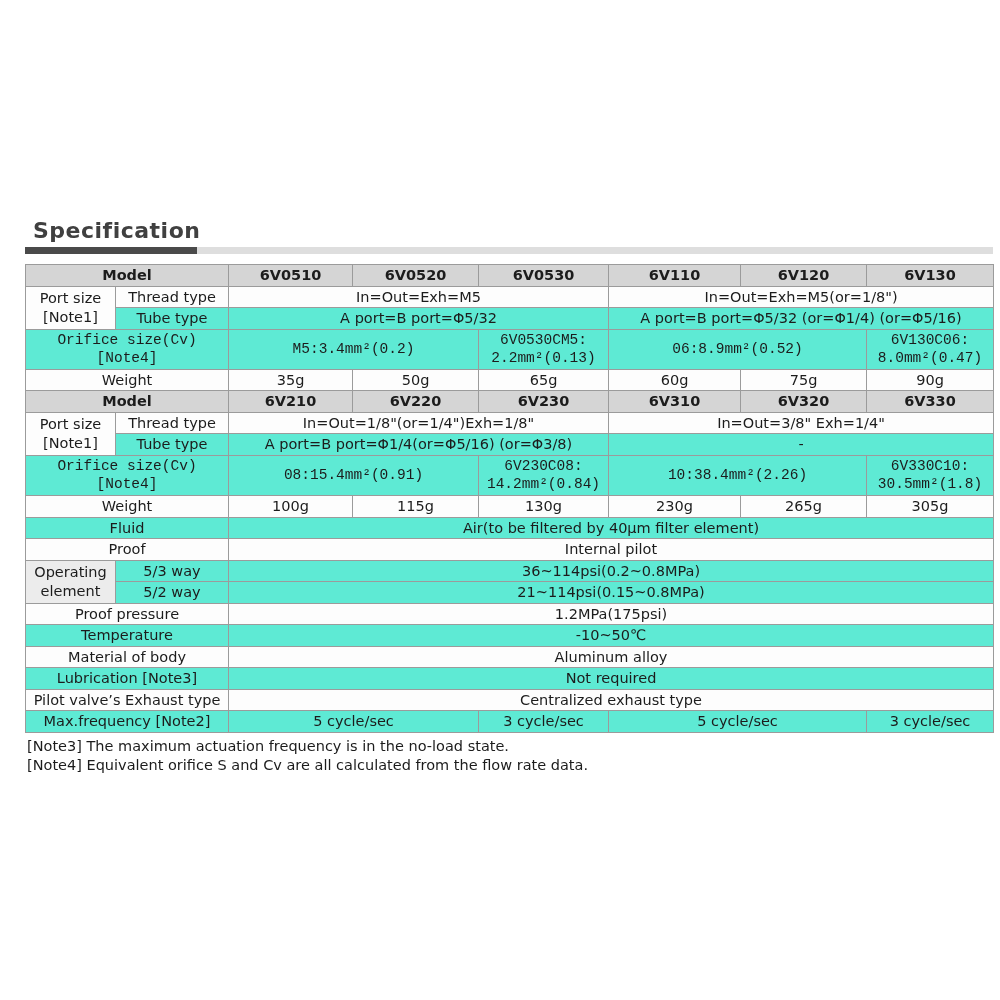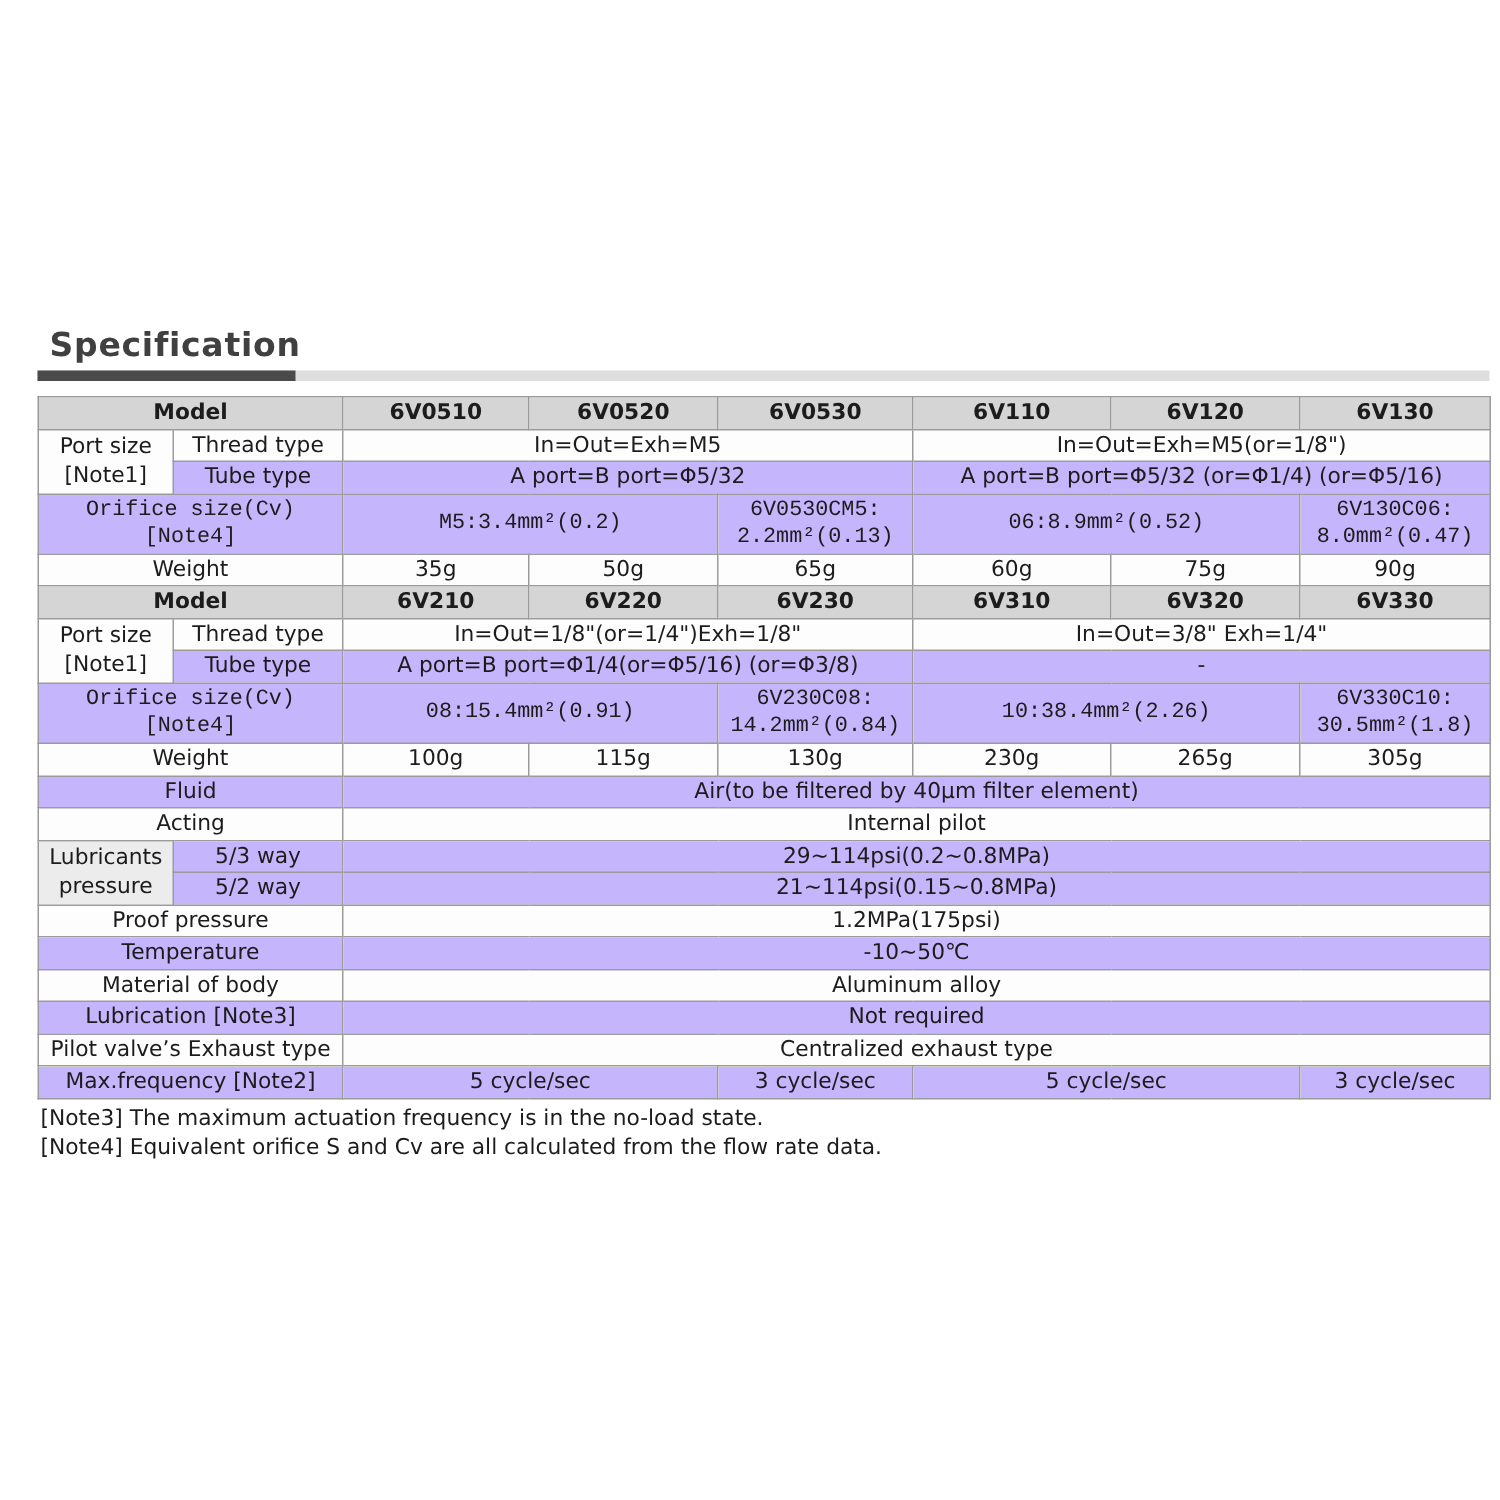--- a/index.html
+++ b/index.html
@@ -29,21 +29,21 @@
     border:1px solid #9b9b9b;
     padding:1px 4px;
     text-align:center;
     vertical-align:middle;
     overflow:hidden;
     background:#fdfdfd;
   }
   td.lbl{text-align:left;padding-left:6px;}
   td.lbl2{text-align:center;}
   tr.model-row td{background:#d5d5d5;font-weight:bold;}
-  tr.stripe td{background:#c4b5fd;}
+  tr.stripe td{background:#5eead4;}
   td.stripe-cell{background:#ececec !important;}
   td.white-cell{background:#fdfdfd !important;}
   .tall{height:40px;font-family:Liberation Mono, monospace;}
   .rh{height:19px;}
   .multiline{white-space:pre-line;}
   .notes{margin-top:4px;font-size:14.5px;line-height:1.34;padding-left:2px;}
   .notes .note{white-space:nowrap;}
   .notes .note.condensed{font-size:13px;letter-spacing:-0.2px;}
 </style>
 </head>
@@ -144,27 +144,27 @@
       <td>230g</td>
       <td>265g</td>
       <td>305g</td>
     </tr>
 
     <tr class="stripe rh">
       <td colspan="2" class="lbl">Fluid</td>
       <td colspan="6">Air(to be filtered by 40μm filter element)</td>
     </tr>
     <tr class="rh">
-      <td colspan="2" class="lbl">Acting</td>
+      <td colspan="2" class="lbl">Proof</td>
       <td colspan="6">Internal pilot</td>
     </tr>
     <tr class="stripe rh">
-      <td rowspan="2" class="lbl stripe-cell">Lubricants pressure</td>
+      <td rowspan="2" class="lbl stripe-cell">Operating element</td>
       <td class="lbl">5/3 way</td>
-      <td colspan="6">29~114psi(0.2~0.8MPa)</td>
+      <td colspan="6">36~114psi(0.2~0.8MPa)</td>
     </tr>
     <tr class="stripe rh">
       <td class="lbl">5/2 way</td>
       <td colspan="6">21~114psi(0.15~0.8MPa)</td>
     </tr>
     <tr class="rh">
       <td colspan="2" class="lbl">Proof pressure</td>
       <td colspan="6">1.2MPa(175psi)</td>
     </tr>
     <tr class="stripe rh">

